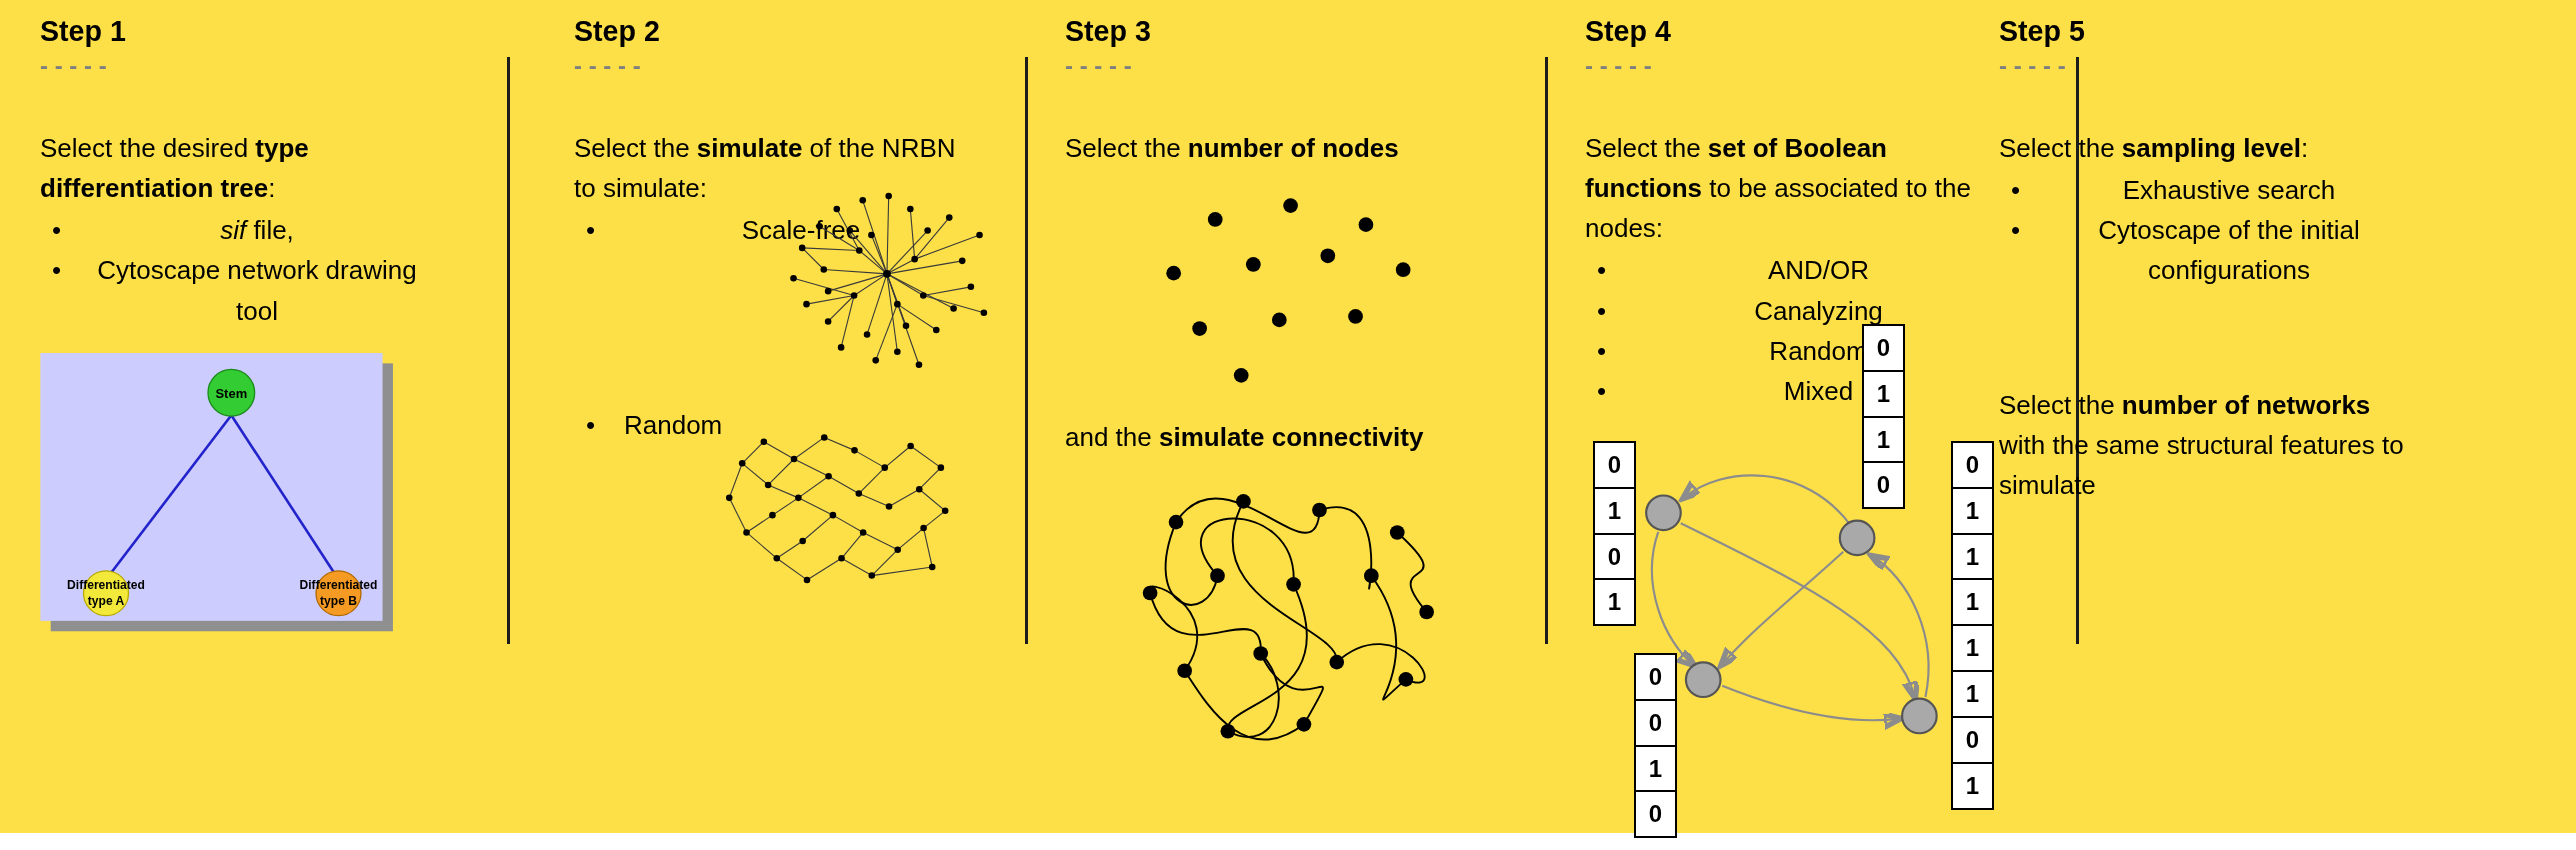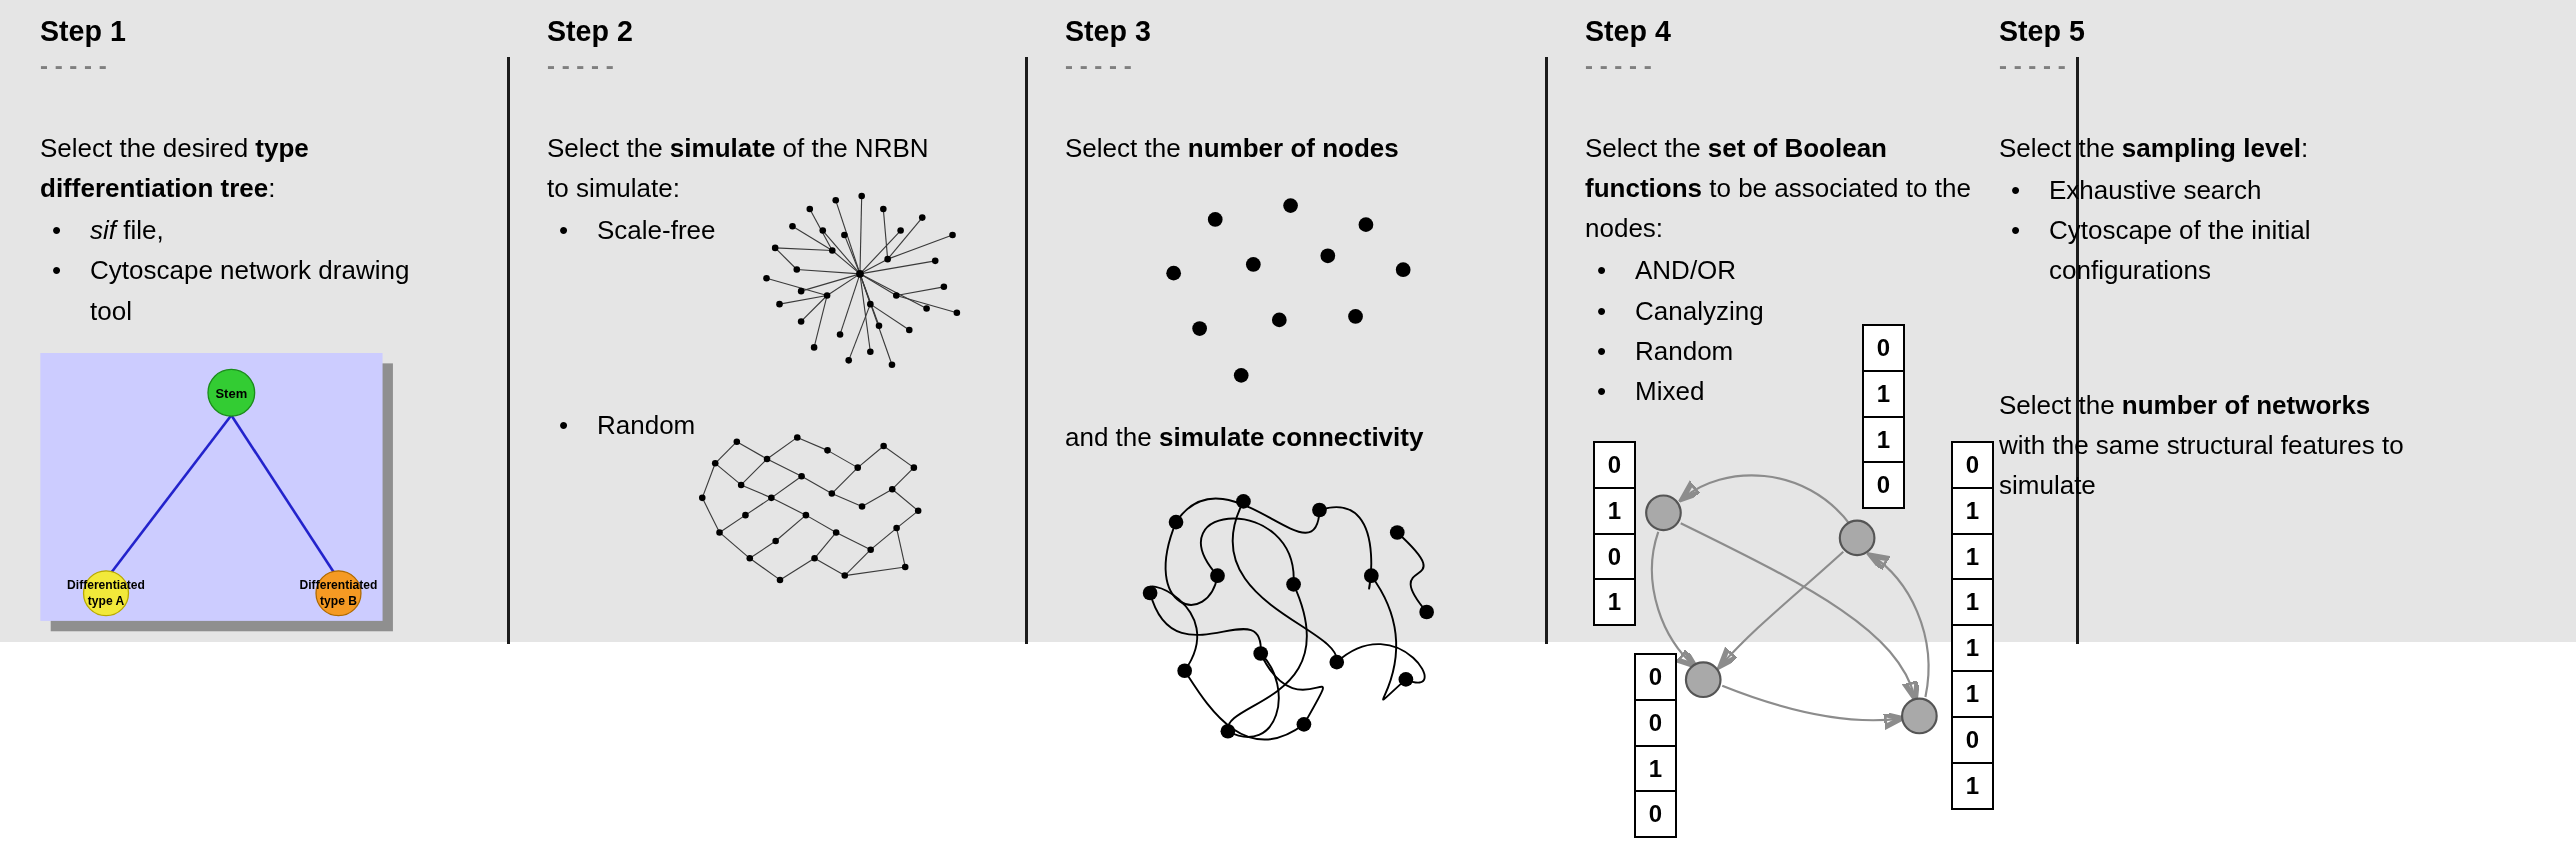--- a/index.html
+++ b/index.html
@@ -1,26 +1,26 @@
 <!DOCTYPE html>
 <html style="font-size:14px"><head>
 <meta charset="utf-8">
 <style>
   * { margin:0; padding:0; box-sizing:border-box; }
   html,body { width:2576px; height:851px; background:#ffffff; color:#000;
               font-family:"Liberation Sans", sans-serif; overflow:hidden; }
-  .canvas { position:relative; width:2576px; height:642px; background:#e5e5e5; }
+  .canvas { position:relative; width:2576px; height:833px; background:#fde047; }
   .divider { position:absolute; top:57px; width:2.6px; height:587px; background:#1c1c1c; }
   .col { position:absolute; top:0; height:851px; padding:14px 0 0 40px; }
   .step-title { font-size:28.6px; font-weight:700; line-height:1.2; }
   .dashes { font-size:24px; font-weight:700; color:#7f7f7f; margin-top:3.5px; }
   .intro { margin-top:48px; font-size:26px; line-height:1.55; }
   .b { font-weight:700; }
   .it { font-style:italic; }
-  ul.bullets { list-style:none; margin-top:1.7px; }
+  ul.bullets { list-style:none; margin-top:1.7px;text-align:center; }
   ul.bullets li { position:relative; padding-left:50px; font-size:26px; line-height:1.55; }
   ul.bullets li::before { content:"\2022"; position:absolute; left:12px; top:0; }
   .abs { position:absolute; }
   .tree-figure { display:block; margin:22.5px 0 0 0; }
   
   .net line { stroke:#3a3a3a; stroke-width:1.3; }
   .net circle { fill:#000; }
   .dots circle { fill:#000; }
   .tangle path { stroke:#000; stroke-width:2.2; fill:none; }
   .tangle circle { fill:#000; }
@@ -62,21 +62,21 @@
       <circle cx="76" cy="278" r="26" stroke="#b8a900" stroke-width="1.5" fill="#f2e93a"></circle>
       <circle cx="345" cy="278" r="26" stroke="#b06a00" stroke-width="1.5" fill="#f59a23"></circle>
       <text class="tree-label" x="221" y="52" font-size="15" text-anchor="middle">Stem</text>
       <text class="tree-label" x="76" y="273" font-size="14" text-anchor="middle">Differentiated</text>
       <text class="tree-label" x="76" y="292" font-size="14" text-anchor="middle">type A</text>
       <text class="tree-label" x="345" y="273" font-size="14" text-anchor="middle">Differentiated</text>
       <text class="tree-label" x="345" y="292" font-size="14" text-anchor="middle">type B</text>
     </svg>
   </section>
 
-  <section class="col" style="left:507px;width:518px;padding-right:74px">
+  <section class="col" style="left:534px;width:518px;padding-right:74px">
     <h2 class="step-title">Step 2</h2>
     <div class="dashes">- - - - -</div>
     <p class="intro"><span>Select the </span><span class="b">simulate</span><span> of the NRBN to simulate:</span></p>
     <ul class="bullets">
       <li><span>Scale-free</span></li>
     </ul>
     <ul class="bullets abs" style="left:40px;top:405px;margin:0">
       <li><span>Random</span></li>
     </ul>
 

